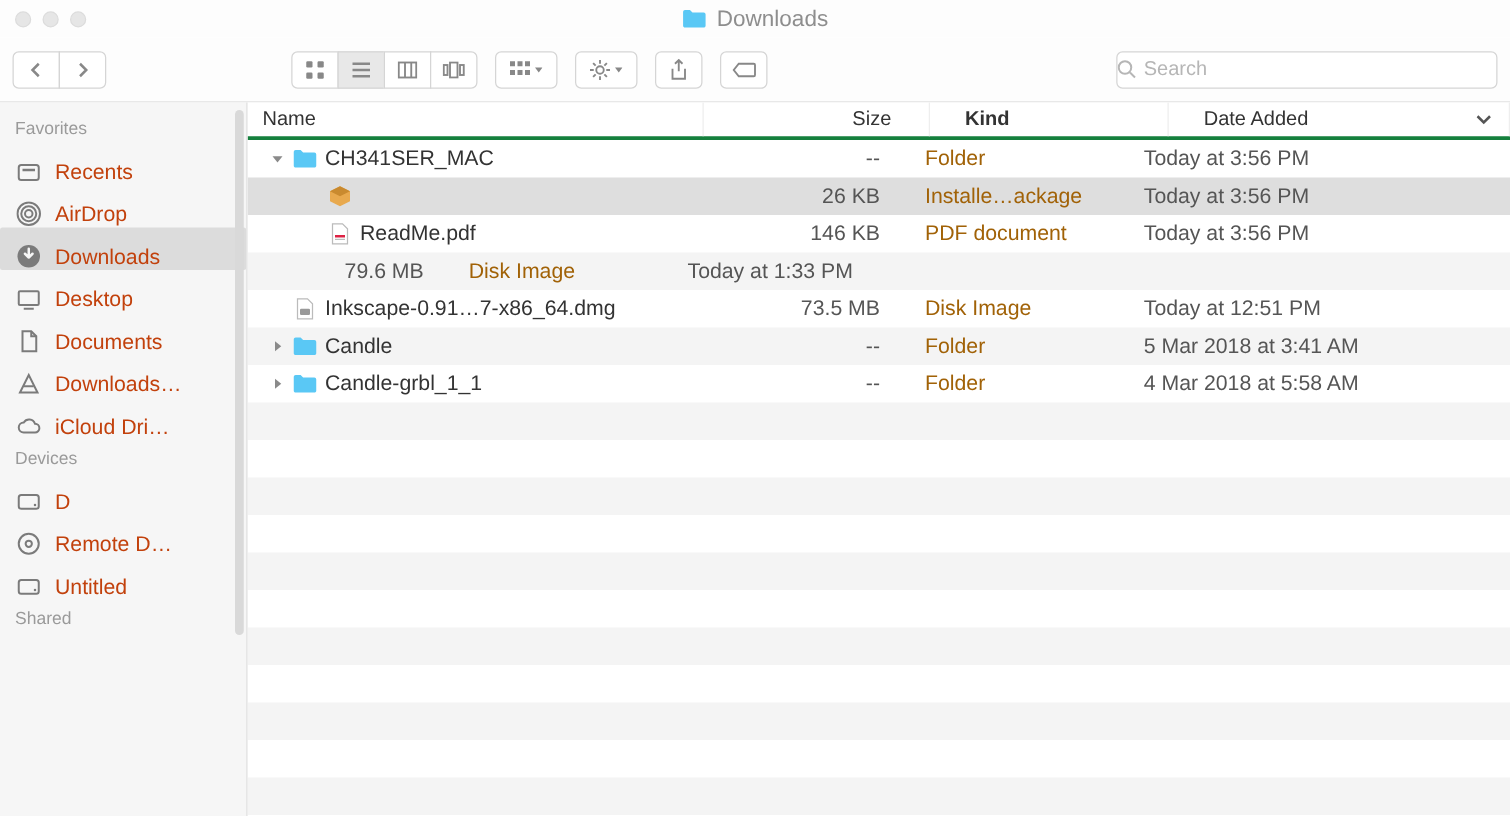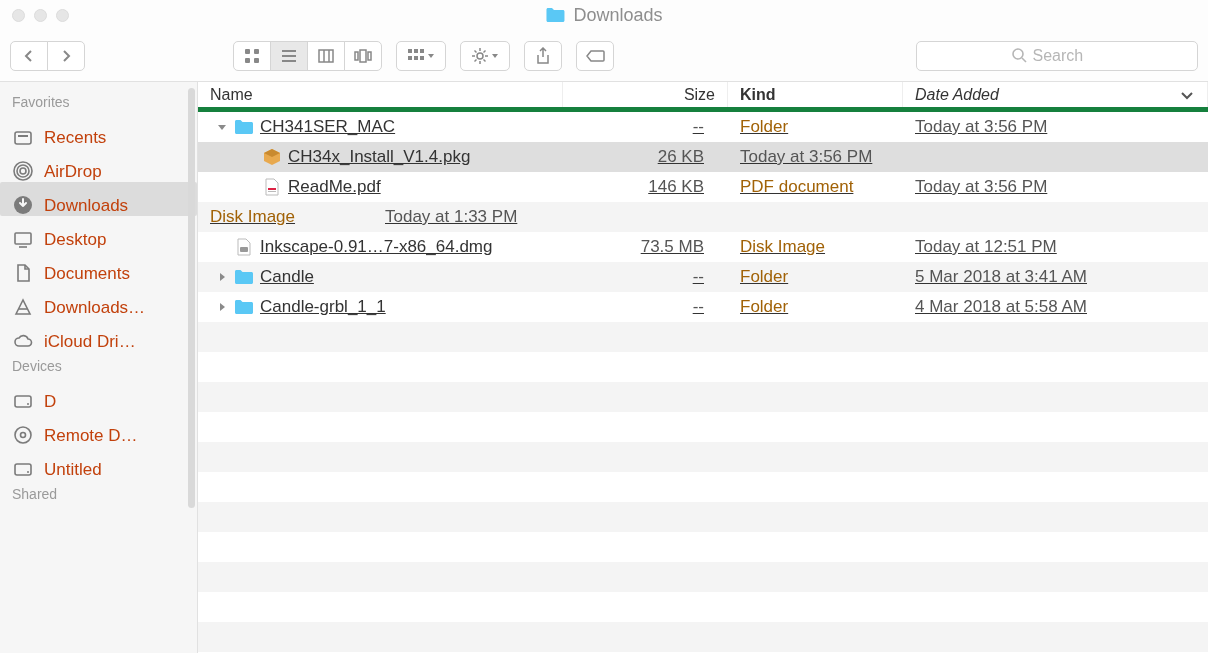--- a/index.html
+++ b/index.html
@@ -16,50 +16,50 @@
   .toolbar { height:52px; background:#fdfdfd; border-bottom:1px solid #e1e1e1; display:flex; align-items:center; padding:0 10px; gap:14px; }
   .toolbar-spacer { flex:1; }
   .btn { height:30px; border:1px solid #d5d5d5; border-radius:5px; background:#fff; display:flex; align-items:center; justify-content:center; color:#6f6f6f; }
   .seg { display:flex; }
   .seg .btn { border-radius:0; margin-left:-1px; }
   .seg .btn:first-child { border-top-left-radius:5px; border-bottom-left-radius:5px; margin-left:0; }
   .seg .btn:last-child { border-top-right-radius:5px; border-bottom-right-radius:5px; }
   .seg .btn.active { background:#e8e8e8; }
   .btn.square { width:38px; }
   .btn.wide { width:50px; }
-  .search-field { height:30px; border:1px solid #d5d5d5; border-radius:5px; width:282px; display:flex; align-items:center; justify-content:center; gap:6px; color:#b6b6b6; font-size:16px; background:#fff; }
+  .search-field { height:30px; border:1px solid #d5d5d5; border-radius:5px; width:305px; display:flex; align-items:center; justify-content:flex-start; gap:6px; color:#b6b6b6; font-size:16px; background:#fff; }
   .search-field input { border:none; outline:none; width:70px; font-size:16px; color:#555; background:transparent; }
   .search-field input::placeholder { color:#b6b6b6; }
   .icon svg { display:block; }
 
   
   .body { display:flex; height:571px; }
 
   
   .sidebar { width:198px; background:#f6f6f6; border-right:1px solid #e1e1e1; padding-top:6px; overflow:hidden; position:relative; }
   .scrollbar-ghost { position:absolute; right:2px; top:6px; width:7px; height:420px; background:#d9d9d9; border-radius:4px; }
   .sb-section-label { font-size:14px; color:#9a9a9a; padding:6px 12px 4px; }
   .sb-item { height:34px; display:flex; align-items:flex-end; gap:10px; padding:0 12px; font-size:17px; color:#c2410c; cursor:default; }
   .sb-item.active { background:#dcdcdc; border-radius:2px; }
   .sb-item .sb-icon { width:22px; height:22px; display:flex; align-items:center; justify-content:center; color:#7b7b7b; }
   .sb-item.active .sb-icon { color:#4a4a4a; }
   .sb-item span.label { white-space:nowrap; overflow:hidden; text-overflow:ellipsis; }
 
   
   .content { flex:1; display:flex; flex-direction:column; }
-  .col-header { height:30px; border-bottom:5px solid #15803d; display:flex; align-items:center; font-size:16px; color:#333; background:#fff; }
+  .col-header { height:30px; border-bottom:3px solid #15803d; display:flex; align-items:center; font-size:16px; color:#333; background:#fff;gap:16px; }
   .col { padding:0 12px; display:flex; align-items:center; height:100%; border-right:1px solid #eee; }
   .col-name { width:365px; }
-  .col-size { width:165px; justify-content:flex-end; padding-right:12px; }
+  .col-size { width:165px; justify-content:flex-end; padding-right:30px; }
   .col-kind { width:175px;font-weight:bold; }
-  .col-date { flex:1; position:relative;font-style:italic; }
+  .col-date { flex:1; position:relative; }
   .col-date .sort-chevron { position:absolute; right:14px; color:#555; }
 
   .rows { flex:1; overflow:hidden; }
-  .row { height:30px; display:flex; font-size:17px; color:#333;text-decoration:underline; }
+  .row { height:30px; display:flex; font-size:17px; color:#333; }
   .row:nth-child(even) { background:#f4f4f4; }
   .row.selected { background:#dedede; }
   .c { padding:0 12px; display:flex; align-items:center; height:100%; }
   .c-name { width:365px; gap:6px; }
   .c-size { width:165px; justify-content:flex-end; padding-right:24px; color:#555; }
   .c-kind { width:175px; color:#a16207; white-space:nowrap; overflow:hidden; text-overflow:ellipsis; }
   .c-date { flex:1; color:#555; }
   .disclosure { width:12px; display:flex; justify-content:center; color:#8a8a8a; font-size:12px; }
   .indent { display:inline-block; }
   .file-icon { width:20px; height:20px; display:flex; align-items:center; justify-content:center; }
@@ -360,43 +360,44 @@
         <div class="row selected">
           <div class="c c-name">
             <span class="indent" style="width:28px"></span>
             <span class="disclosure"></span>
             <span class="file-icon">
               <svg width="18" height="18" viewBox="0 0 18 18">
                 <path fill="#e8a94e" d="M9 1l8 4v8l-8 4-8-4V5z"></path>
                 <path fill="#c98a2f" d="M9 1l8 4-8 4-8-4z"></path>
               </svg>
             </span>
-            <span>CH34x_Install_V1.4.pkg</span>
           </div>
           <div class="c c-size">26 KB</div>
+          <div class="c c-kind">Installe…ackage</div>
           <div class="c c-date">Today at 3:56 PM</div>
         </div>
         <div class="row">
           <div class="c c-name">
             <span class="indent" style="width:28px"></span>
             <span class="disclosure"></span>
             <span class="file-icon">
               <svg width="16" height="18" viewBox="0 0 16 18">
                 <path fill="#fff" stroke="#bbb" d="M2 1h8l4 4v12H2z"></path>
                 <rect x="4" y="10" width="8" height="2" fill="#d24"></rect>
                 <rect x="4" y="13" width="8" height="1" fill="#bbb"></rect>
               </svg>
             </span>
             <span>ReadMe.pdf</span>
           </div>
           <div class="c c-size">146 KB</div>
           <div class="c c-kind">PDF document</div>
           <div class="c c-date">Today at 3:56 PM</div>
         </div>
         <div class="row">
+          <div class="c c-size">79.6 MB</div>
           <div class="c c-kind">Disk Image</div>
           <div class="c c-date">Today at 1:33 PM</div>
         </div>
         <div class="row">
           <div class="c c-name">
             <span class="indent" style="width:0px"></span>
             <span class="disclosure"></span>
             <span class="file-icon">
               <svg width="16" height="18" viewBox="0 0 16 18">
                 <path fill="#fff" stroke="#bbb" d="M2 1h8l4 4v12H2z"></path>

